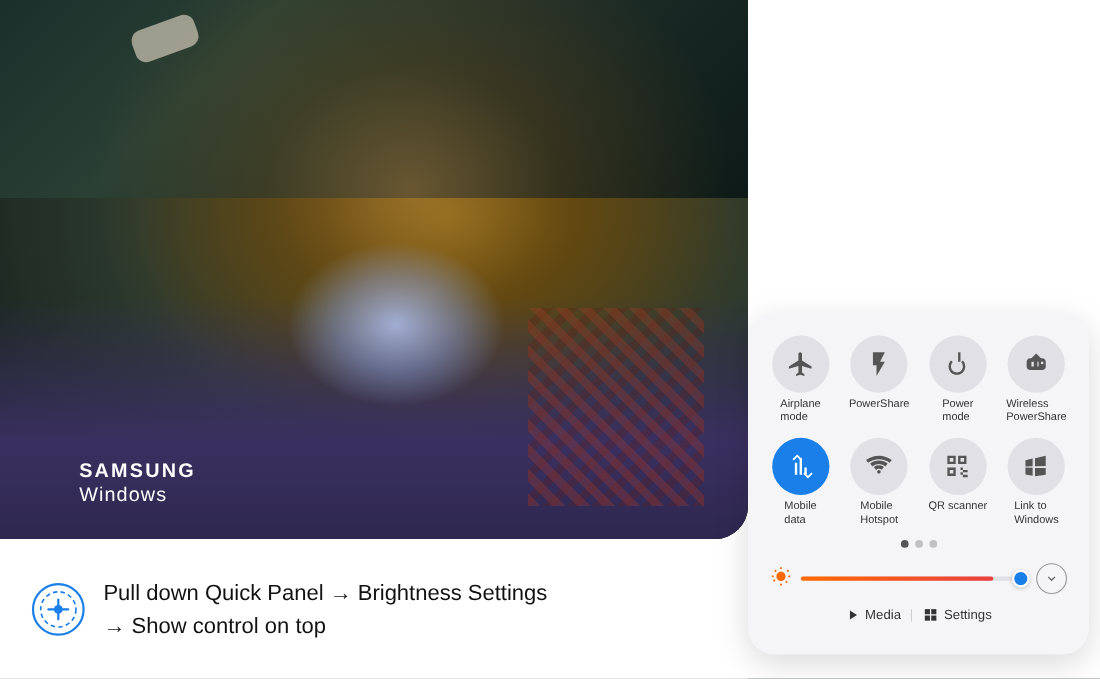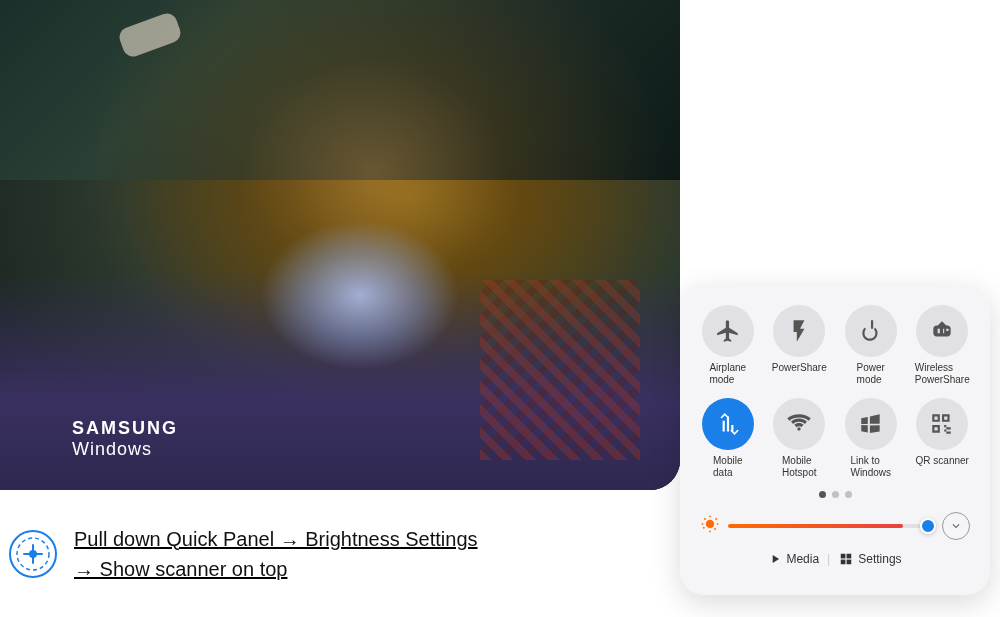--- a/index.html
+++ b/index.html
@@ -73,23 +73,22 @@
 
     
     .instruction-bar {
       position: absolute;
       bottom: 0; left: 0;
       width: 680px;
       height: 127px;
       background: #fff;
       display: flex;
       align-items: center;
-      padding: 20px 8px;
+      padding: 20px 28px;
       gap: 16px;
-      text-decoration: underline;
     }
 
     .instruction-icon {
       width: 50px;
       height: 50px;
       flex-shrink: 0;
     }
 
     .instruction-icon svg {
       width: 50px;
@@ -280,21 +279,21 @@
     <div class="instruction-icon">
       <svg viewBox="0 0 50 50" fill="none">
         <circle cx="25" cy="25" r="23" stroke="#1a7fe8" stroke-width="2" fill="none"></circle>
         <circle cx="25" cy="25" r="16" stroke="#1a7fe8" stroke-width="1.5" fill="none" stroke-dasharray="4 3"></circle>
         <path d="M25 16 L25 34 M16 25 L34 25" stroke="#1a7fe8" stroke-width="2" stroke-linecap="round"></path>
         <circle cx="25" cy="25" r="4" fill="#1a7fe8"></circle>
       </svg>
     </div>
     <div style="flex:1;">
       <div class="instruction-text">Pull down Quick Panel → Brightness Settings</div>
-      <div class="instruction-text">→ Show scanner on top</div>
+      <div class="instruction-text">→ Show control on top</div>
     </div>
   </div>
 
   <div class="quick-panel">
 
     <div class="quick-panel-grid">
 
       <div class="quick-panel-item">
         <div class="quick-panel-btn">
           <svg viewBox="0 0 24 24" fill="#555">
@@ -349,33 +348,33 @@
           <svg viewBox="0 0 24 24" fill="#555">
               <path d="M12 3C7.95 3 4.21 4.34 1.2 6.6L3 9c2.5-1.94 5.65-3 9-3s6.5 1.06 9 3l1.8-2.4C19.79 4.34 16.05 3 12 3zm0 4c-2.79 0-5.35.98-7.35 2.6L6.5 12c1.49-1.25 3.41-2 5.5-2s4.01.75 5.5 2l1.85-2.4C17.35 7.98 14.79 7 12 7zm0 4c-1.59 0-3.05.54-4.2 1.44L9.6 15c.68-.58 1.56-.94 2.4-1s1.72.3 2.4.86l1.8-2.4C15.05 11.54 13.59 11 12 11zm0 4c-.83 0-1.5.67-1.5 1.5S11.17 18 12 18s1.5-.67 1.5-1.5S12.83 15 12 15z"></path>
             </svg>
         </div>
         <span class="quick-panel-label">Mobile<br>Hotspot</span>
       </div>
 
       <div class="quick-panel-item">
         <div class="quick-panel-btn">
           <svg viewBox="0 0 24 24" fill="#555">
+              <path d="M3 3h7v7H3V3zm2 2v3h3V5H5zm7-2h7v7h-7V3zm2 2v3h3V5h-3zM3 13h7v7H3v-7zm2 2v3h3v-3H5zm9-2h2v2h-2v-2zm2 2h2v2h-2v-2zm-2 2h2v2h-2v-2zm2 2h2v2h-2v-2zm2-4h2v2h-2v-2zm0 4h2v2h-2v-2z"></path>
+            </svg>
+        </div>
+        <span class="quick-panel-label">QR scanner</span>
+      </div>
+
+      <div class="quick-panel-item">
+        <div class="quick-panel-btn">
+          <svg viewBox="0 0 24 24" fill="#555">
               <path d="M3 12V6.75l6-1.32v6.48L3 12zm17-9v8.75l-9 .124V5.17L20 3zM3 13l6 .09v6.81l-6-1.125V13zm17 .25L11 13.4v6.85L20 19V13.25z"></path>
             </svg>
         </div>
         <span class="quick-panel-label">Link to<br>Windows</span>
-      </div>
-
-      <div class="quick-panel-item">
-        <div class="quick-panel-btn">
-          <svg viewBox="0 0 24 24" fill="#555">
-              <path d="M3 3h7v7H3V3zm2 2v3h3V5H5zm7-2h7v7h-7V3zm2 2v3h3V5h-3zM3 13h7v7H3v-7zm2 2v3h3v-3H5zm9-2h2v2h-2v-2zm2 2h2v2h-2v-2zm-2 2h2v2h-2v-2zm2 2h2v2h-2v-2zm2-4h2v2h-2v-2zm0 4h2v2h-2v-2z"></path>
-            </svg>
-        </div>
-        <span class="quick-panel-label">QR scanner</span>
       </div>
     </div>
 
     <div class="dots-row">
       <div class="dot active"></div>
       <div class="dot"></div>
       <div class="dot"></div>
     </div>
 
     <div class="brightness-row">

